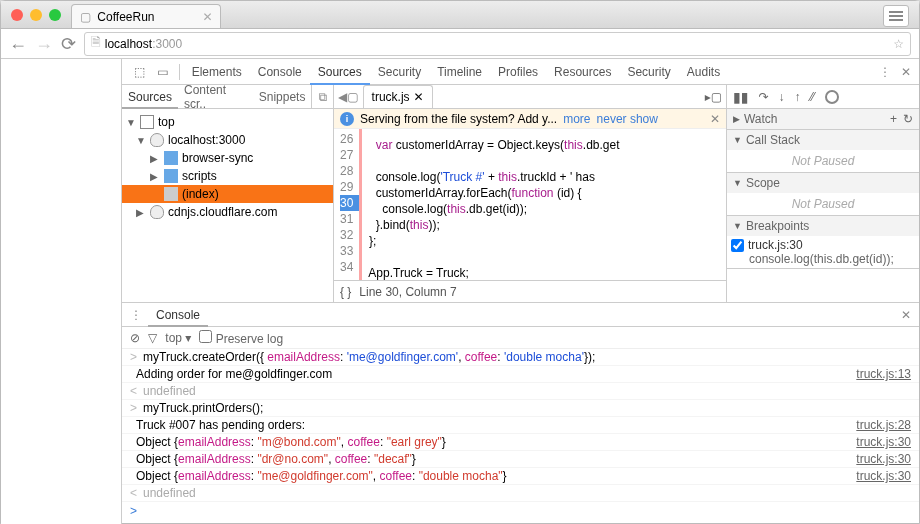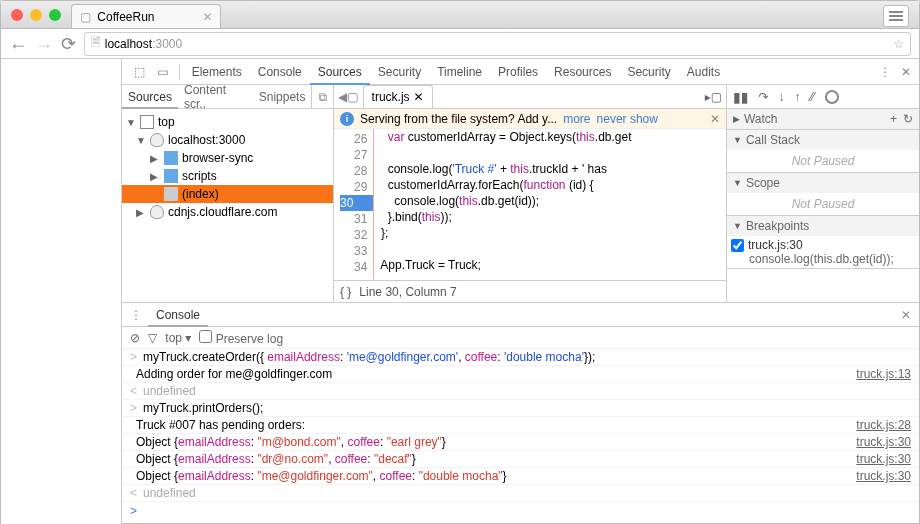--- a/index.html
+++ b/index.html
@@ -48,24 +48,24 @@
 .tree .i1{padding-left:14px}.tree .i2{padding-left:28px}
 .p2{flex:1;display:flex;flex-direction:column;border-right:1px solid #ccc;min-width:0}
 .filetabs{height:24px;display:flex;align-items:center;border-bottom:1px solid #ccc;padding:0 4px;font-size:11px;gap:4px}
 .filetabs .ft{border:1px solid #ccc;border-bottom:none;background:#fff;height:23px;padding:0 8px;display:flex;align-items:center;gap:4px;border-radius:3px 3px 0 0}
 .filetabs .run{margin-left:auto;color:#666}
 .info{height:20px;background:#fff6e5;display:flex;align-items:center;padding:0 6px;gap:6px;font-size:11px;border-bottom:1px solid #eee}
 .info .ii{width:14px;height:14px;border-radius:50%;background:#4a90e2;color:#fff;display:flex;align-items:center;justify-content:center;font-size:9px;font-weight:bold}
 .info a{color:#3b7dd8;text-decoration:none}
 .info .x{margin-left:auto;color:#888}
 .code{display:flex;flex:1;font-family:Menlo,monospace;font-size:12px;overflow:hidden}
-.gutter{background:#fff;border-right:1px solid #fca5a5;text-align:right;padding:2px 6px;color:#888}
+.gutter{background:#fff;border-right:3px solid #fca5a5;text-align:right;padding:2px 6px;color:#888}
 .gutter div{height:16px;line-height:16px}
-.gutter .hl{background:#4a90e2;color:#fff;padding-right:20px;margin-right:-6px}
-.src{padding:0 0;white-space:pre;overflow:hidden}
+.gutter .hl{background:#4a90e2;color:#fff;padding-right:6px;margin-right:-6px}
+.src{padding:8px 0;white-space:pre;overflow:hidden}
 .src div{height:16px;line-height:16px}
 .kw{color:#a71d8c}.str{color:#1d4ed8}
 .status{height:22px;border-top:1px solid #ccc;display:flex;align-items:center;padding:0 6px;gap:8px;font-size:11px;color:#555}
 .p3{width:192px;display:flex;flex-direction:column;font-size:11px}
 .dbgbar{height:24px;border-bottom:1px solid #ccc;display:flex;align-items:center;padding:0 6px;color:#888;gap:10px}
 .dbgbar .btn{color:#666}
 .sect{border-bottom:1px solid #ccc}
 .sect .sh{height:20px;display:flex;align-items:center;padding:0 6px;background:#f3f3f3;color:#666;gap:4px}
 .sect .sh .arr{font-size:9px}
 .sect .sh .pl{margin-left:auto;display:flex;gap:6px}

